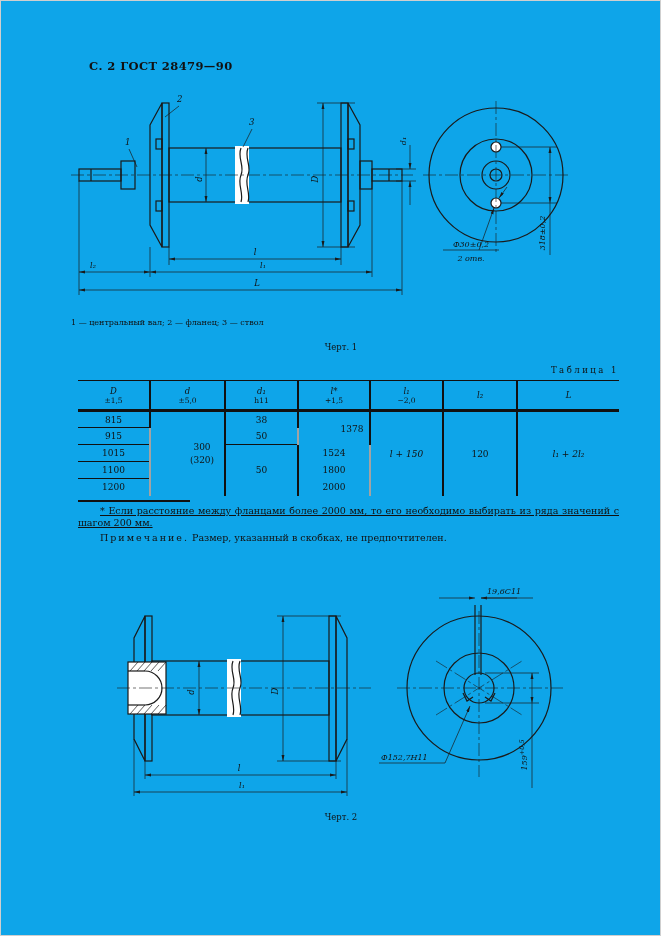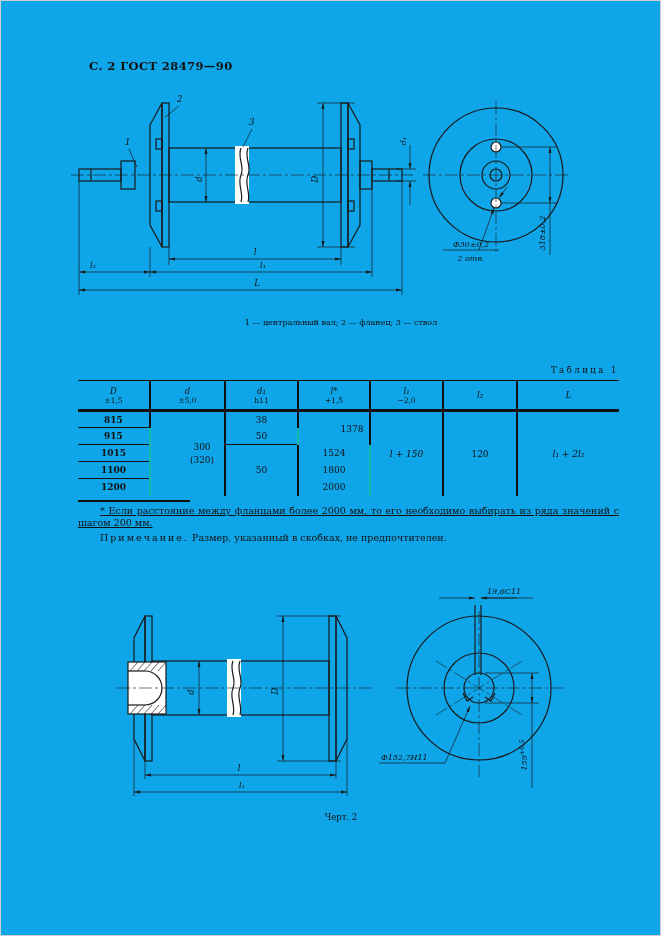--- a/index.html
+++ b/index.html
@@ -6,32 +6,32 @@
   html,body { width:661px; height:936px; }
   body { background:#e8e8e8; font-family:"DejaVu Serif", serif; color:#111; }
   .page { position:relative; width:661px; height:936px; background:#0ea5e9; border:1px solid #cfcfcf; overflow:hidden; }
 
   .header { position:absolute; top:58px; left:88px; font-size:11.5px; font-weight:bold; letter-spacing:.4px; }
 
   .fig { position:absolute; }
   #fig1 { top:86px; left:70px; }
   #fig2 { top:582px; left:70px; }
 
-  .legend { position:absolute; top:317px; left:70px; width:540px; text-align:center; font-size:8px; }
+  .legend { position:absolute; top:317px; left:70px; width:540px; font-size:8px; }
   .caption { position:absolute; left:70px; width:540px; text-align:center; font-size:8.5px; }
   #cap1 { top:341px; }
   #cap2 { top:811px; }
 
   .tabtitle { position:absolute; top:364px; left:77px; width:541px; text-align:right; font-size:8.5px; letter-spacing:2.5px; }
 
   table.gtable { position:absolute; top:379px; left:77px; width:541px; border-collapse:collapse; table-layout:fixed; border-top:1.5px solid #111; }
   .gtable th { height:30px; font-weight:normal; border-bottom:3px solid #111; border-left:2px solid #111; border-right:2px solid #111; vertical-align:middle; text-align:center; }
   .gtable th:first-child { border-left:none; } .gtable th:last-child { border-right:none; }
-  .gtable td { height:17px; text-align:center; vertical-align:middle; font-size:9px; border-left:2px solid #14b8a6; border-right:2px solid #111; }
-  .gtable td.fc { border-left:none;font-weight:bold; } .gtable td.lc { border-right:none; }
+  .gtable td { height:17px; text-align:center; vertical-align:middle; font-size:9px; border-left:2px solid #a3a3a3; border-right:2px solid #111; }
+  .gtable td.fc { border-left:none; } .gtable td.lc { border-right:none; }
   .gtable td.rline { border-bottom:1px solid #111; }
   .hmain { font-style:italic; font-size:8.5px; line-height:10px; }
   .hsub { font-size:7.5px; line-height:9px; }
   .two-line { white-space:pre-line; line-height:13px;padding-left:29px; }
   .cell-top { vertical-align:top; padding-top:2px;padding-left:36px; }
   .ital { font-style:italic; }
 
   .ftrule { position:absolute; top:499px; left:77px; width:112px; border-top:2px solid #111; }
   .note-block { position:absolute; left:77px; width:541px; font-size:9.5px; line-height:12px; text-align:justify; }
   #footnote { top:504px; text-indent:22px;text-decoration:underline; }
@@ -143,20 +143,21 @@
 
       <line class="thin" x1="436" y1="100" x2="428" y2="111" marker-end="url(#arr)"></line>
       <line class="thin" x1="408" y1="163" x2="423" y2="121" marker-end="url(#arr)"></line>
       <line class="thin" x1="372" y1="163" x2="428" y2="163"></line>
       <text class="dims" x="400" y="160" text-anchor="middle">Ф30±0,2</text>
       <text class="dims" x="400" y="174" text-anchor="middle">2 отв.</text>
     </g>
   </svg>
 
   <div class="legend">1 — центральный вал; 2 — фланец; 3 — ствол</div>
+  <div class="caption" id="cap1">Черт. 1</div>
 
   <div class="tabtitle">Таблица 1</div>
 
   <table class="gtable">
     <colgroup>
       <col style="width:72px">
         <col style="width:75px">
         <col style="width:73px">
       <col style="width:72px">
         <col style="width:73px">

